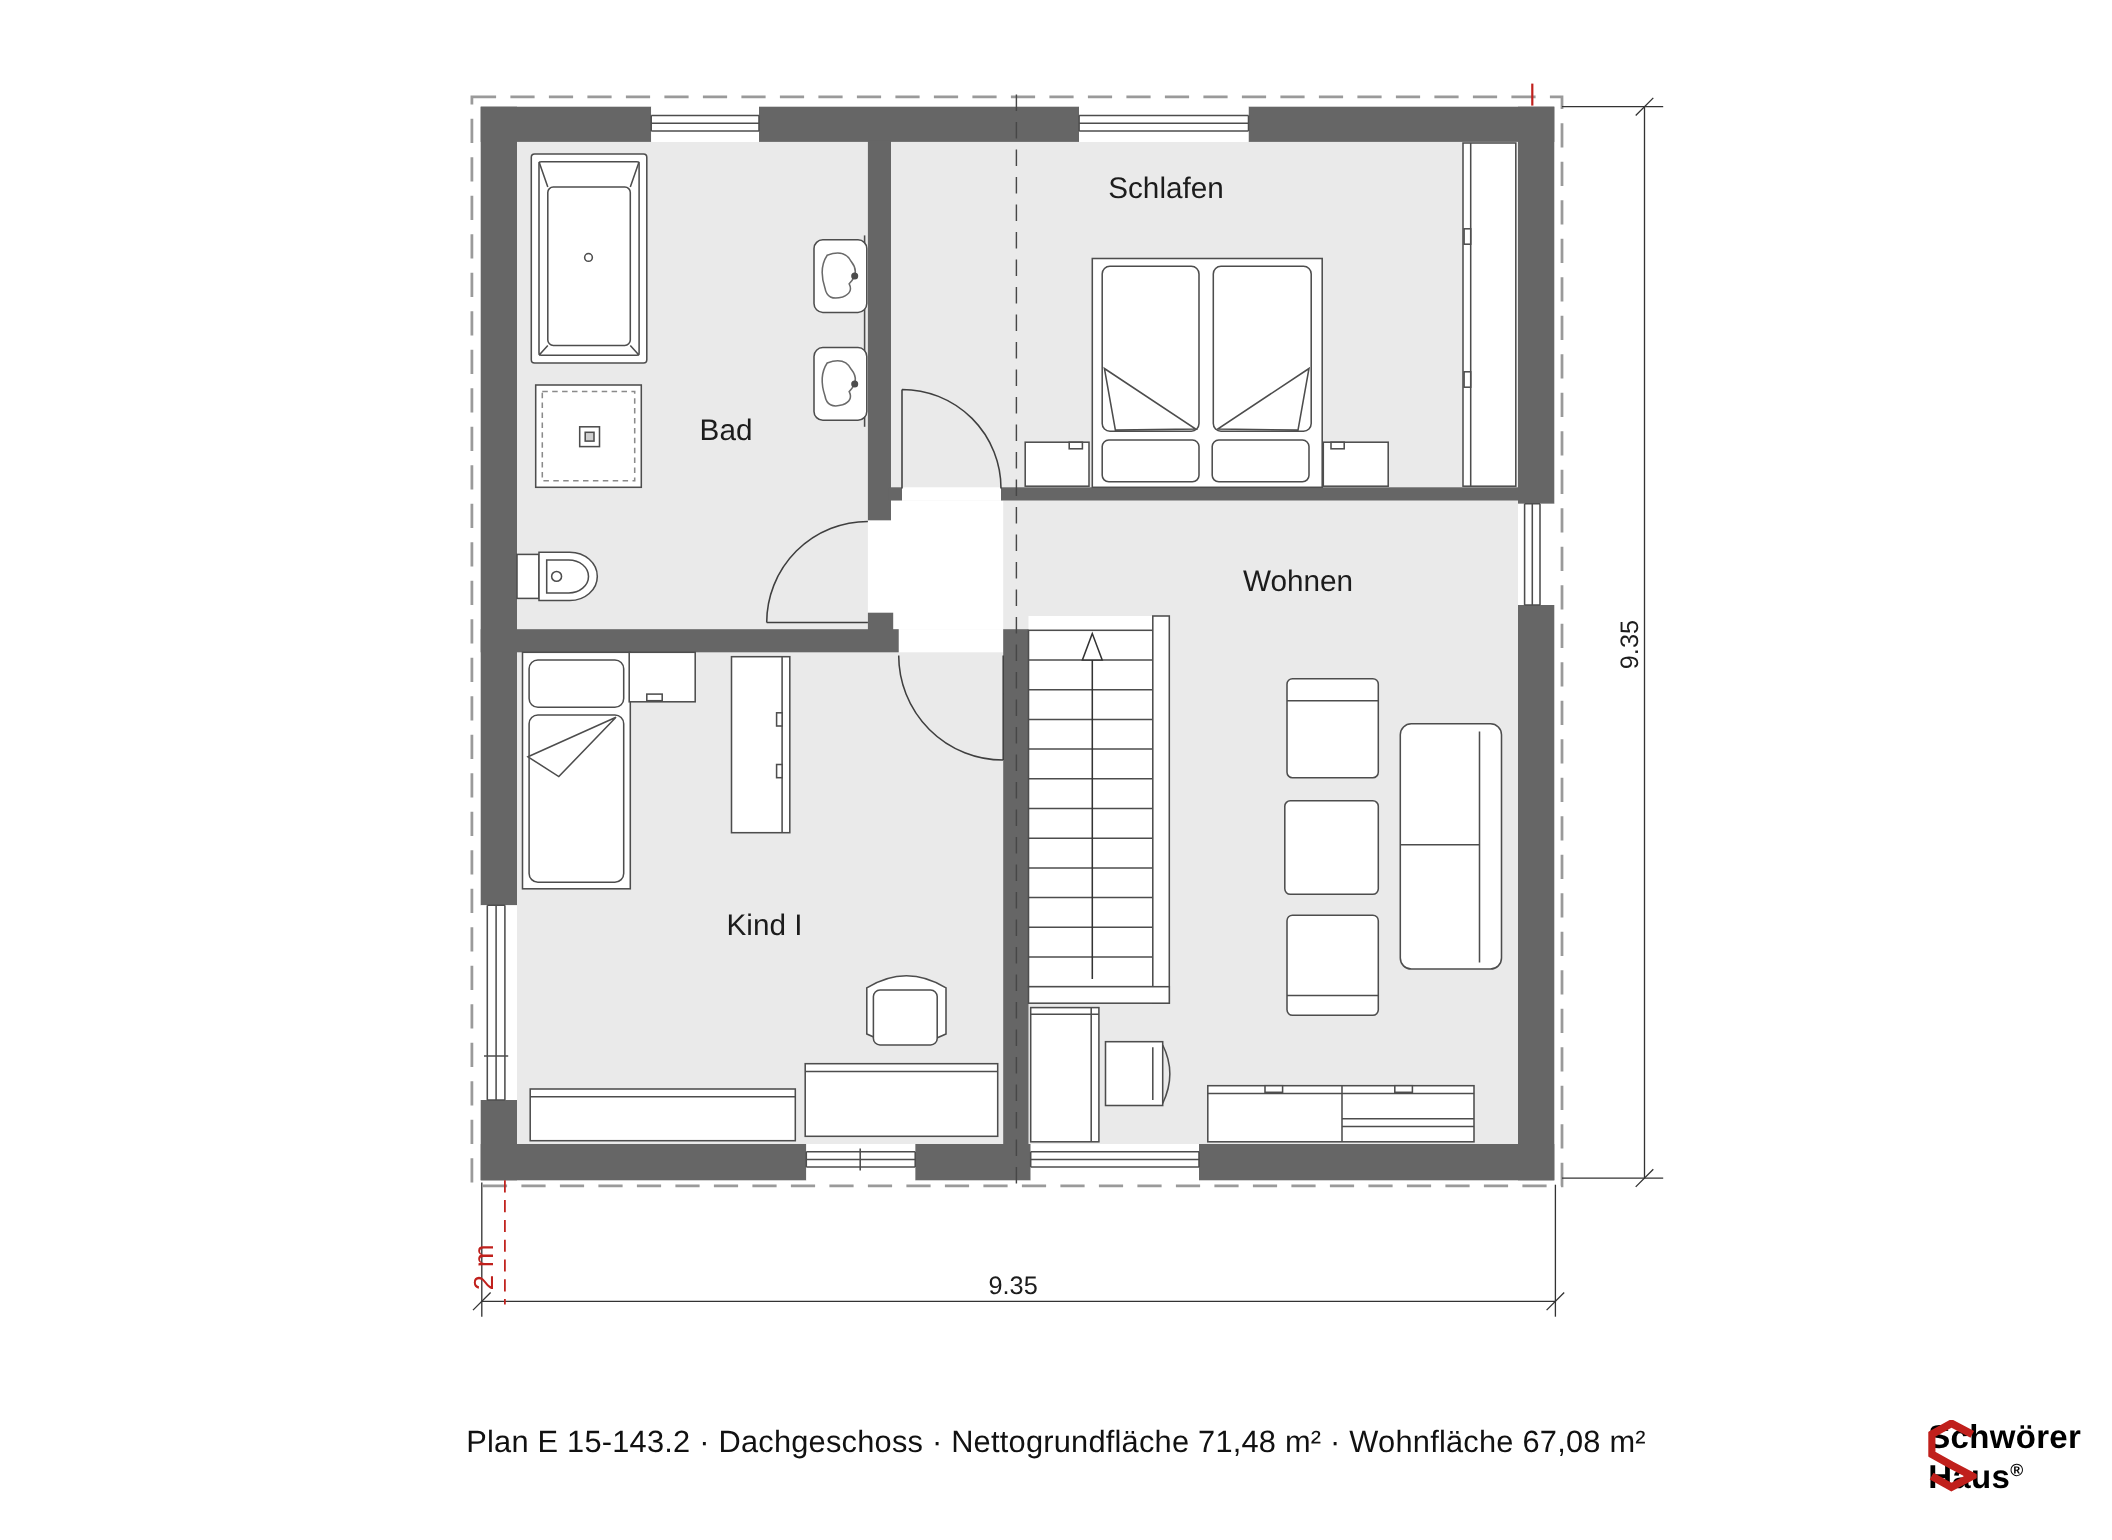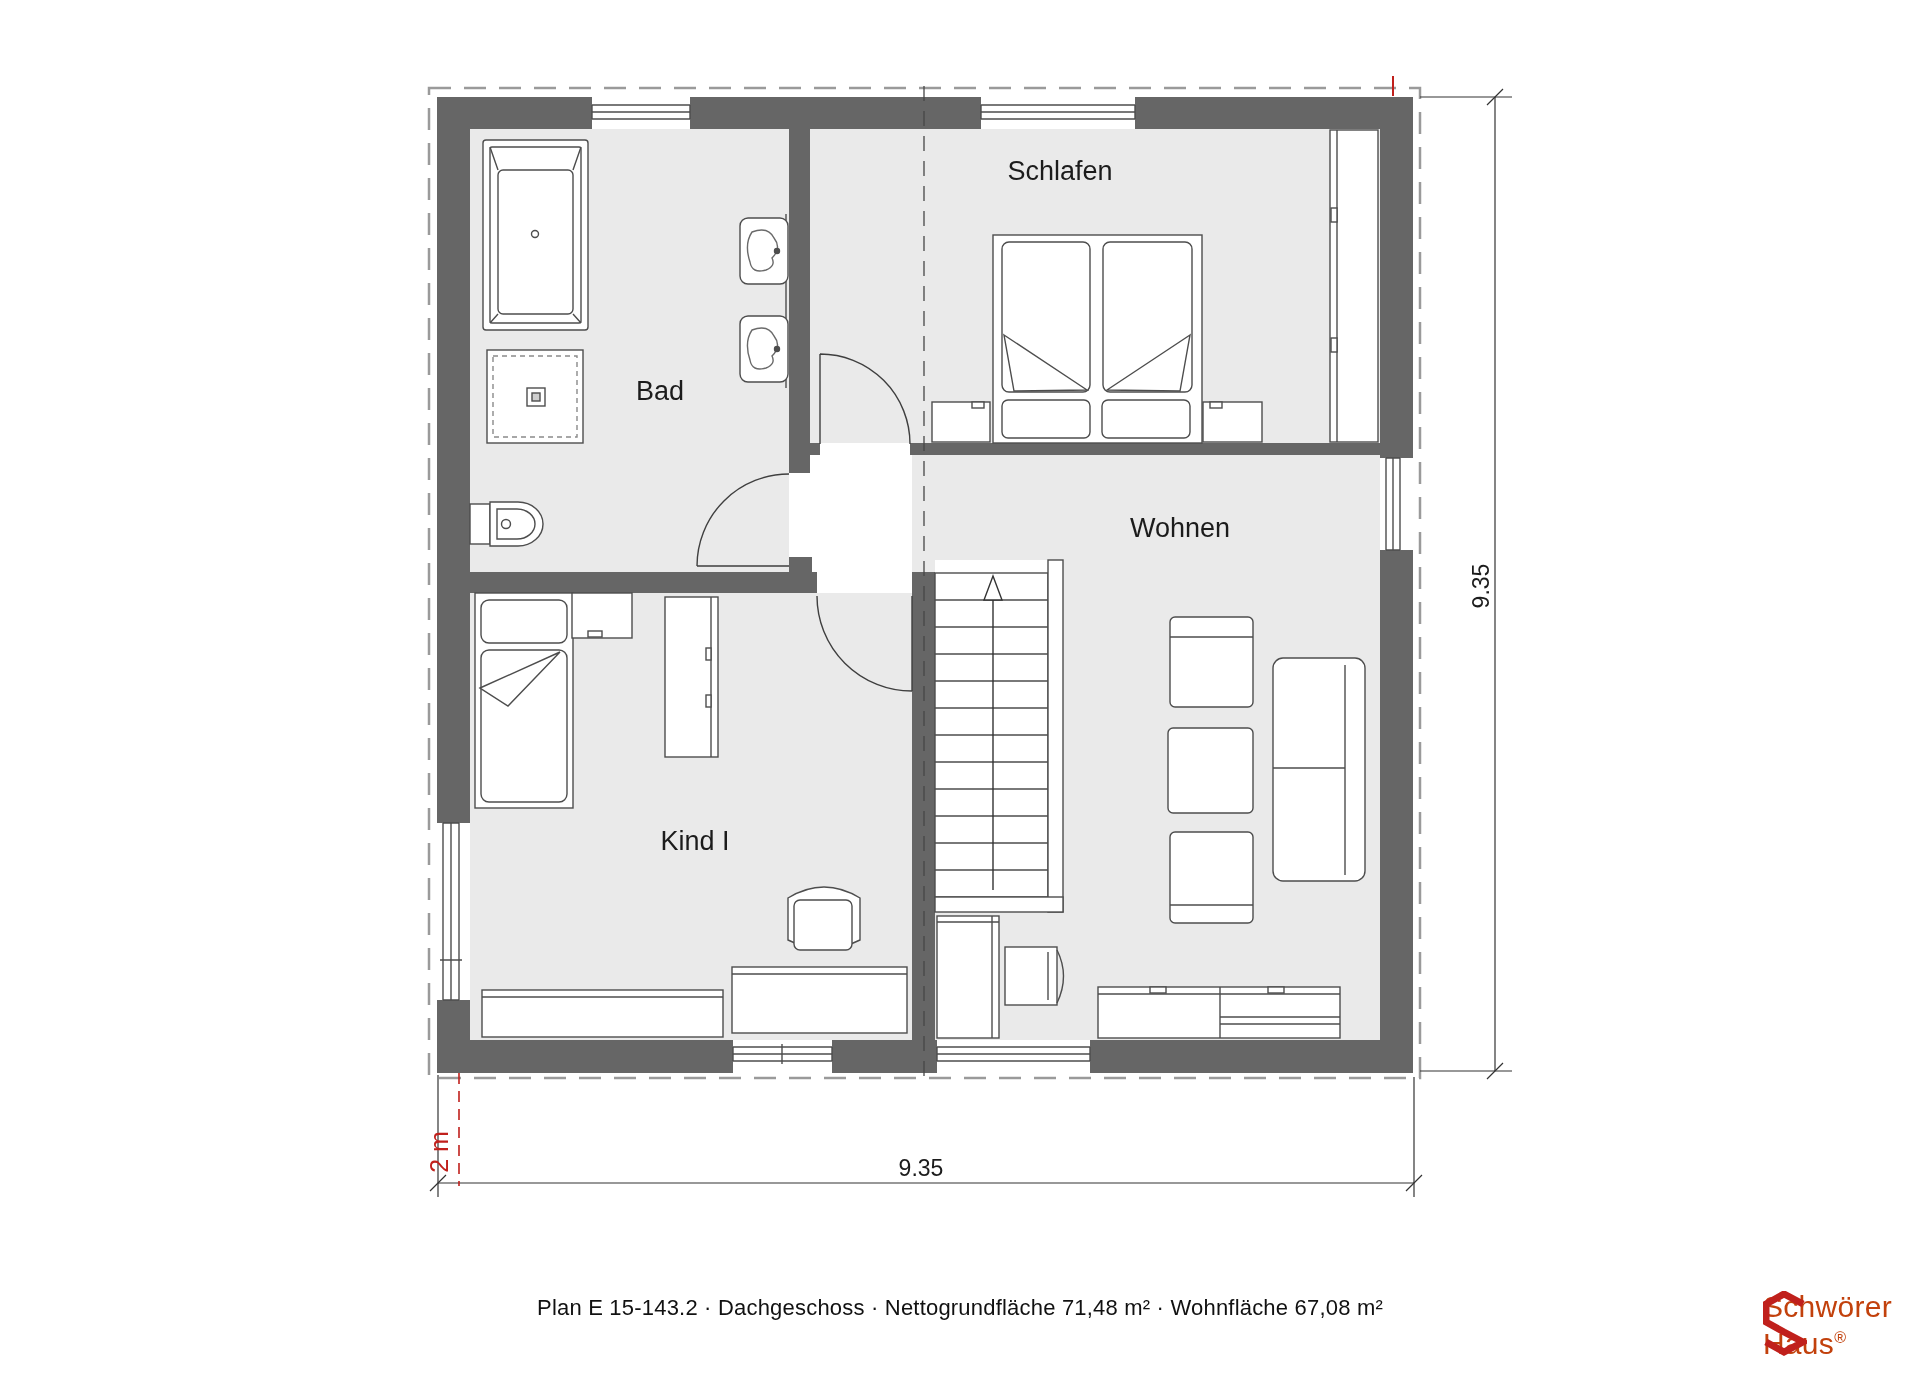--- a/index.html
+++ b/index.html
@@ -3,23 +3,23 @@
 <meta charset="utf-8">
 <style>
   html,body{margin:0;padding:0;background:#ffffff;}
   .page{position:relative;width:1920px;height:1400px;background:#fff;overflow:hidden;
         font-family:"Liberation Sans",sans-serif;}
   svg{position:absolute;left:0;top:0;}
   .room-label{font-family:"Liberation Sans",sans-serif;font-size:27px;fill:#1c1c1c;}
   .dim-label{font-family:"Liberation Sans",sans-serif;font-size:23px;fill:#1c1c1c;}
   .red-label{font-family:"Liberation Sans",sans-serif;font-size:25px;fill:#c0201c;}
   .footer{position:absolute;left:0;right:0;top:1295px;text-align:center;
-          font-size:22px;color:#111;letter-spacing:0.2px;}
+          font-size:28px;color:#111;letter-spacing:0.2px;}
   .logo{position:absolute;right:28px;top:1291px;display:flex;align-items:center;gap:10px;}
-  .logo-text{font-size:30px;font-weight:normal;color:#c2410c;line-height:31px;letter-spacing:0.3px;}
+  .logo-text{font-size:30px;font-weight:bold;color:#000000;line-height:31px;letter-spacing:0.3px;}
   .logo-text sup{font-size:16px;}
 </style>
 </head>
 <body>
 
 <div class="page">
 
 <svg width="1920" height="1400" viewBox="0 0 1920 1400">
 
   <rect x="429" y="88" width="991" height="990" fill="none" stroke="#9a9a9a" stroke-width="2.5" stroke-dasharray="22 13"></rect>

